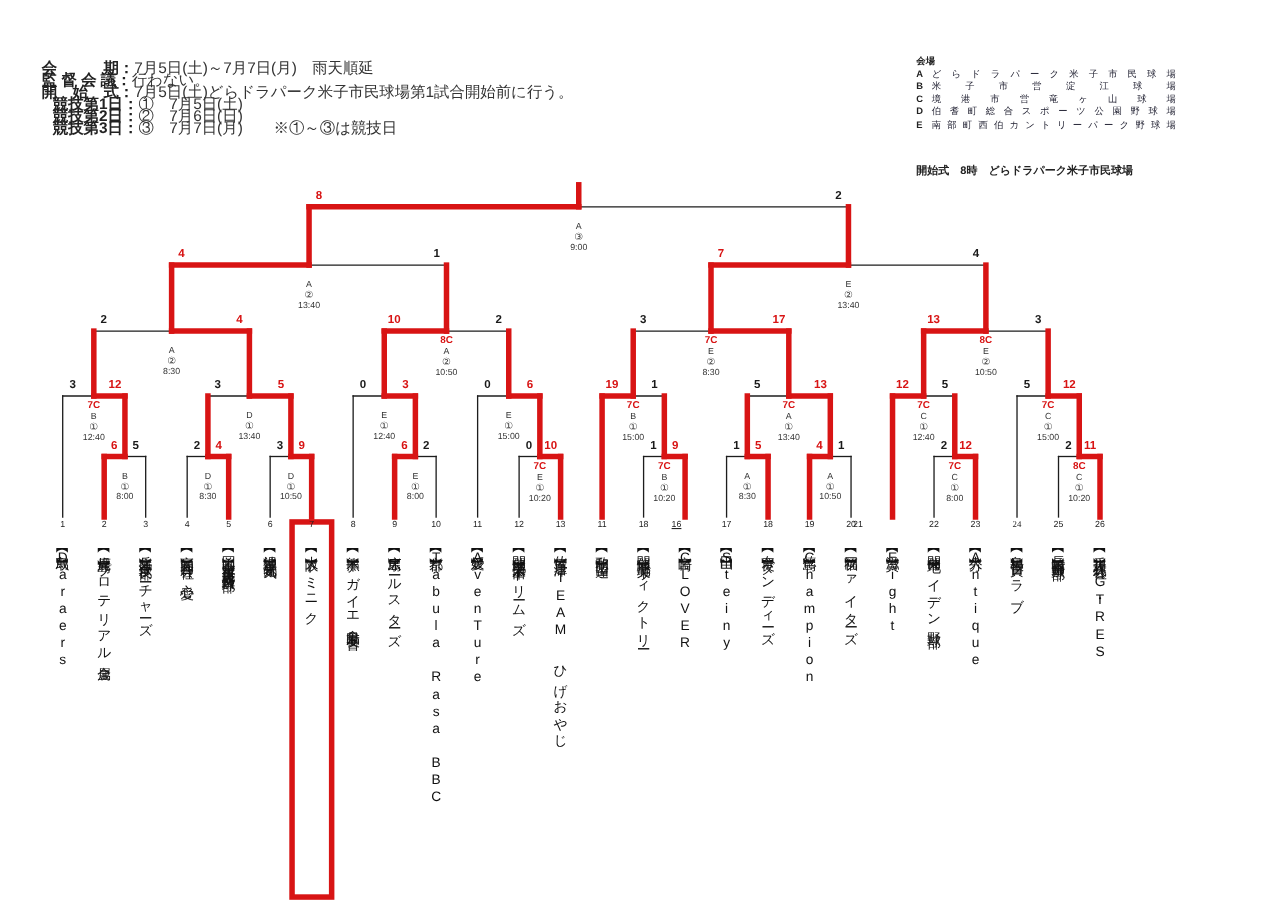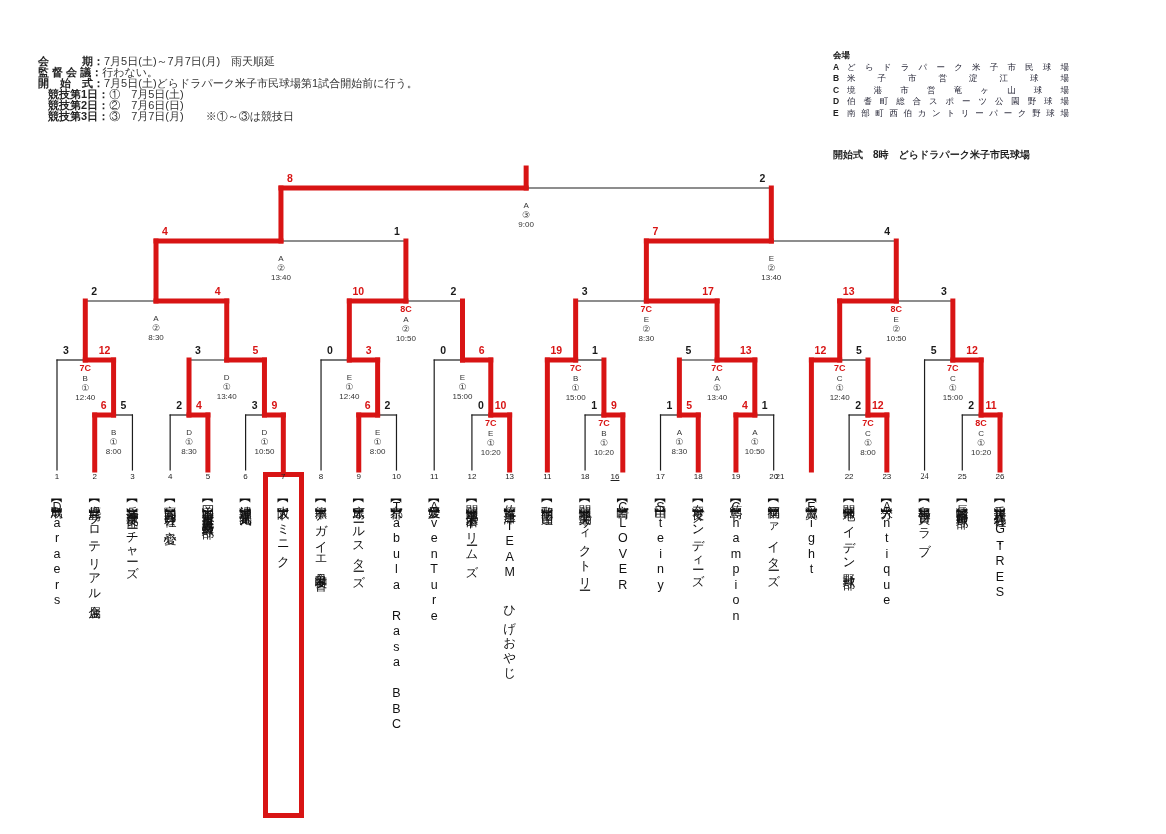--- a/index.html
+++ b/index.html
@@ -1,21 +1,21 @@
 <!DOCTYPE html>
 <html><head>
 <meta charset="utf-8">
 <style>
   html,body{margin:0;padding:0;background:#fff;}
   #page{position:relative;width:1166px;height:834px;background:#ffffff;overflow:hidden;
         font-family:"Liberation Sans",sans-serif;color:#222;}
   #title{position:absolute;top:12px;left:0;width:1100px;text-align:center;
          font-size:17px;font-weight:bold;color:#111;}
   
-  #info{position:absolute;left:38px;top:56px;font-size:11px;line-height:11px;white-space:nowrap;}
+  #info{position:absolute;left:38px;top:56px;font-size:14px;line-height:11px;white-space:nowrap;}
   .info-row .lbl{font-weight:bold;color:#222;}
   .info-row .val{color:#333;}
   .info-row.indent{padding-left:10px;}
   
   #venues{position:absolute;left:833px;top:50px;font-size:8.5px;line-height:11.5px;}
   #venue-heading{font-weight:bold;}
   .venue-row{display:flex;}
   .venue-code{width:14px;font-weight:bold;}
   .venue-name{width:222px;text-align:justify;text-align-last:justify;color:#223;}
   #opening{position:absolute;left:833px;top:148px;font-size:10px;font-weight:bold;color:#222;white-space:nowrap;}

